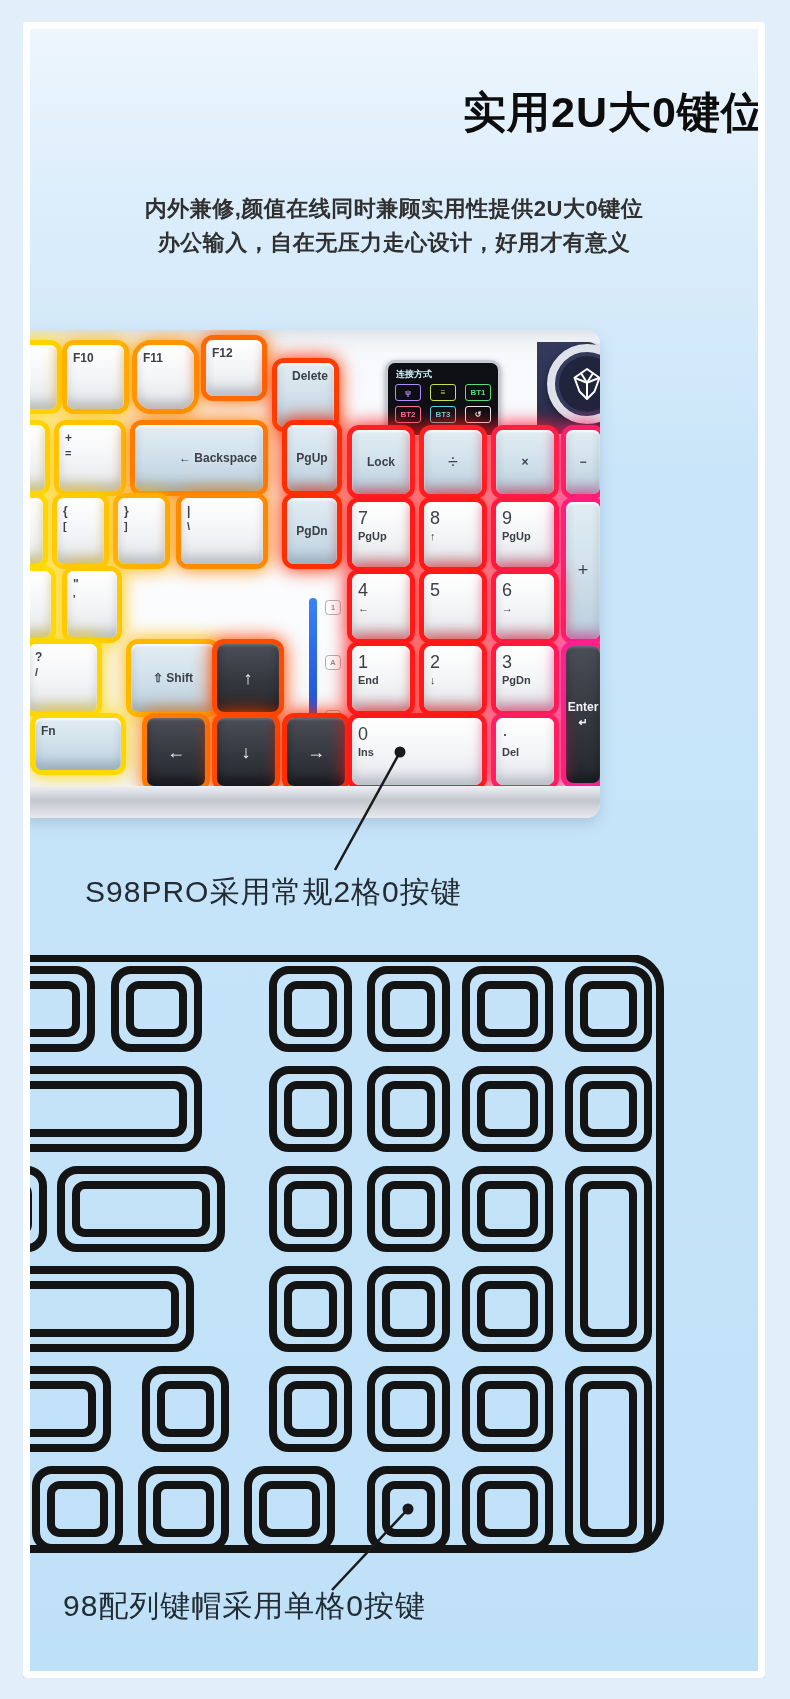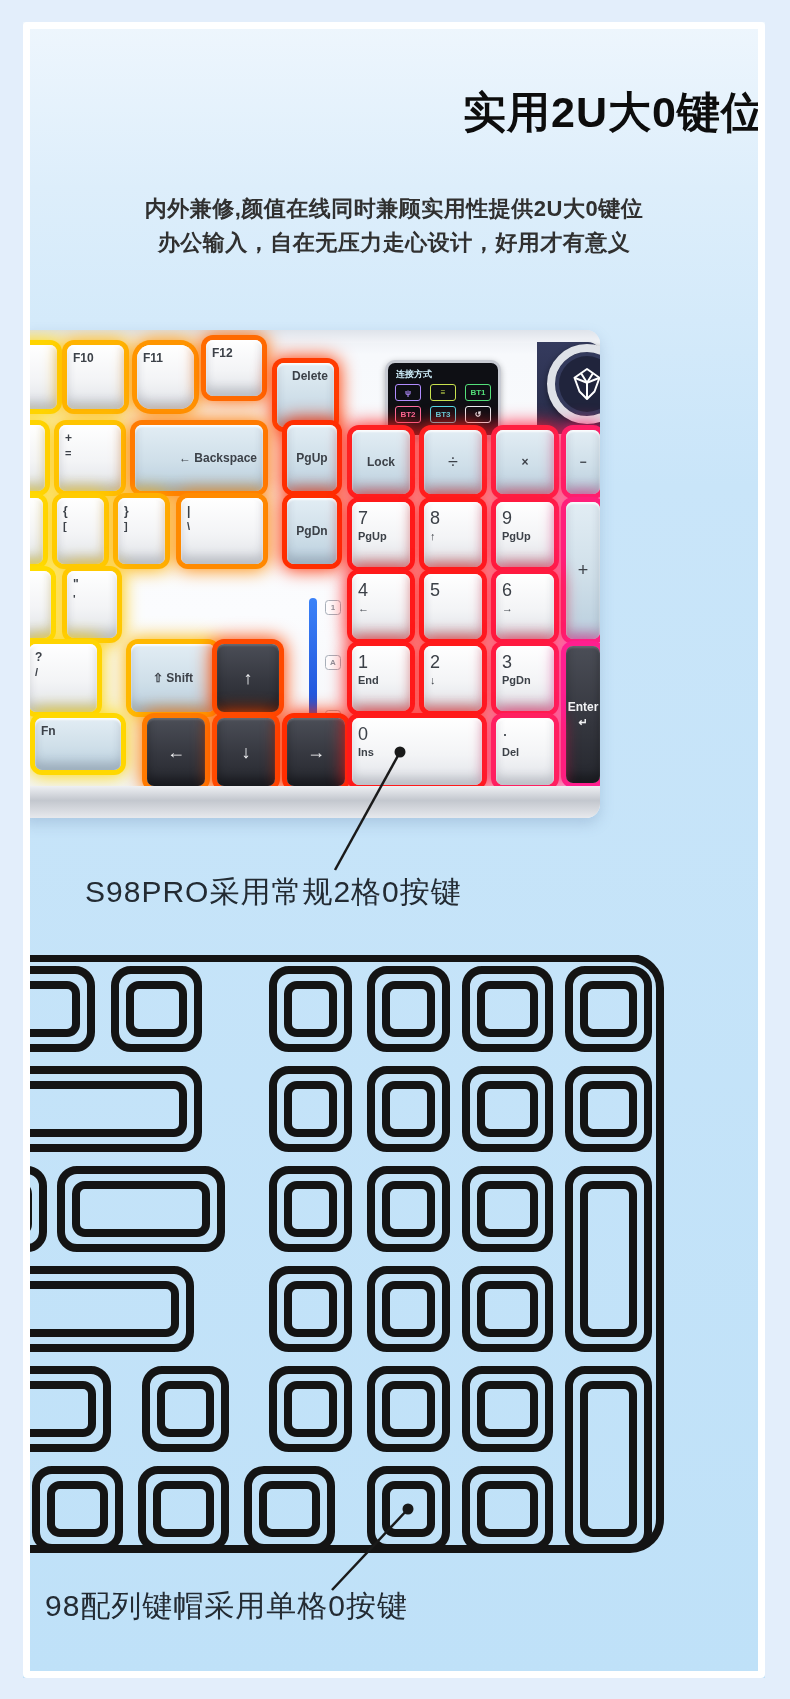--- a/index.html
+++ b/index.html
@@ -55,21 +55,21 @@
         display:flex;align-items:center;justify-content:center;}
   .ind-bar{position:absolute;left:286px;top:268px;width:8px;height:120px;border-radius:4px;
            background:linear-gradient(180deg,#3b82f8,#1d4ed8);}
   .ind-icons{position:absolute;left:302px;top:270px;display:flex;flex-direction:column;gap:40px;}
   .ind{width:14px;height:13px;border:1.5px solid #a7b0ba;border-radius:3.5px;color:#8a939d;
        font-size:8px;font-weight:700;display:flex;align-items:center;justify-content:center;
        background:rgba(255,255,255,.65);}
 
   .callout1{position:absolute;left:62px;top:850px;font-size:30px;font-weight:500;
             color:#232b33;letter-spacing:1px;}
-  .callout2{position:absolute;left:22px;top:1564px;font-size:30px;font-weight:500;
+  .callout2{position:absolute;left:40px;top:1564px;font-size:30px;font-weight:500;
             color:#232b33;letter-spacing:1px;}
   .lineart{position:absolute;left:0;top:933px;width:645px;height:604px;}
   .overlay{position:absolute;left:0;top:0;width:742px;height:1656px;pointer-events:none;z-index:40;}
 </style>
 </head>
 <body>
 
 <div id="page">
   <div class="panel">
 

